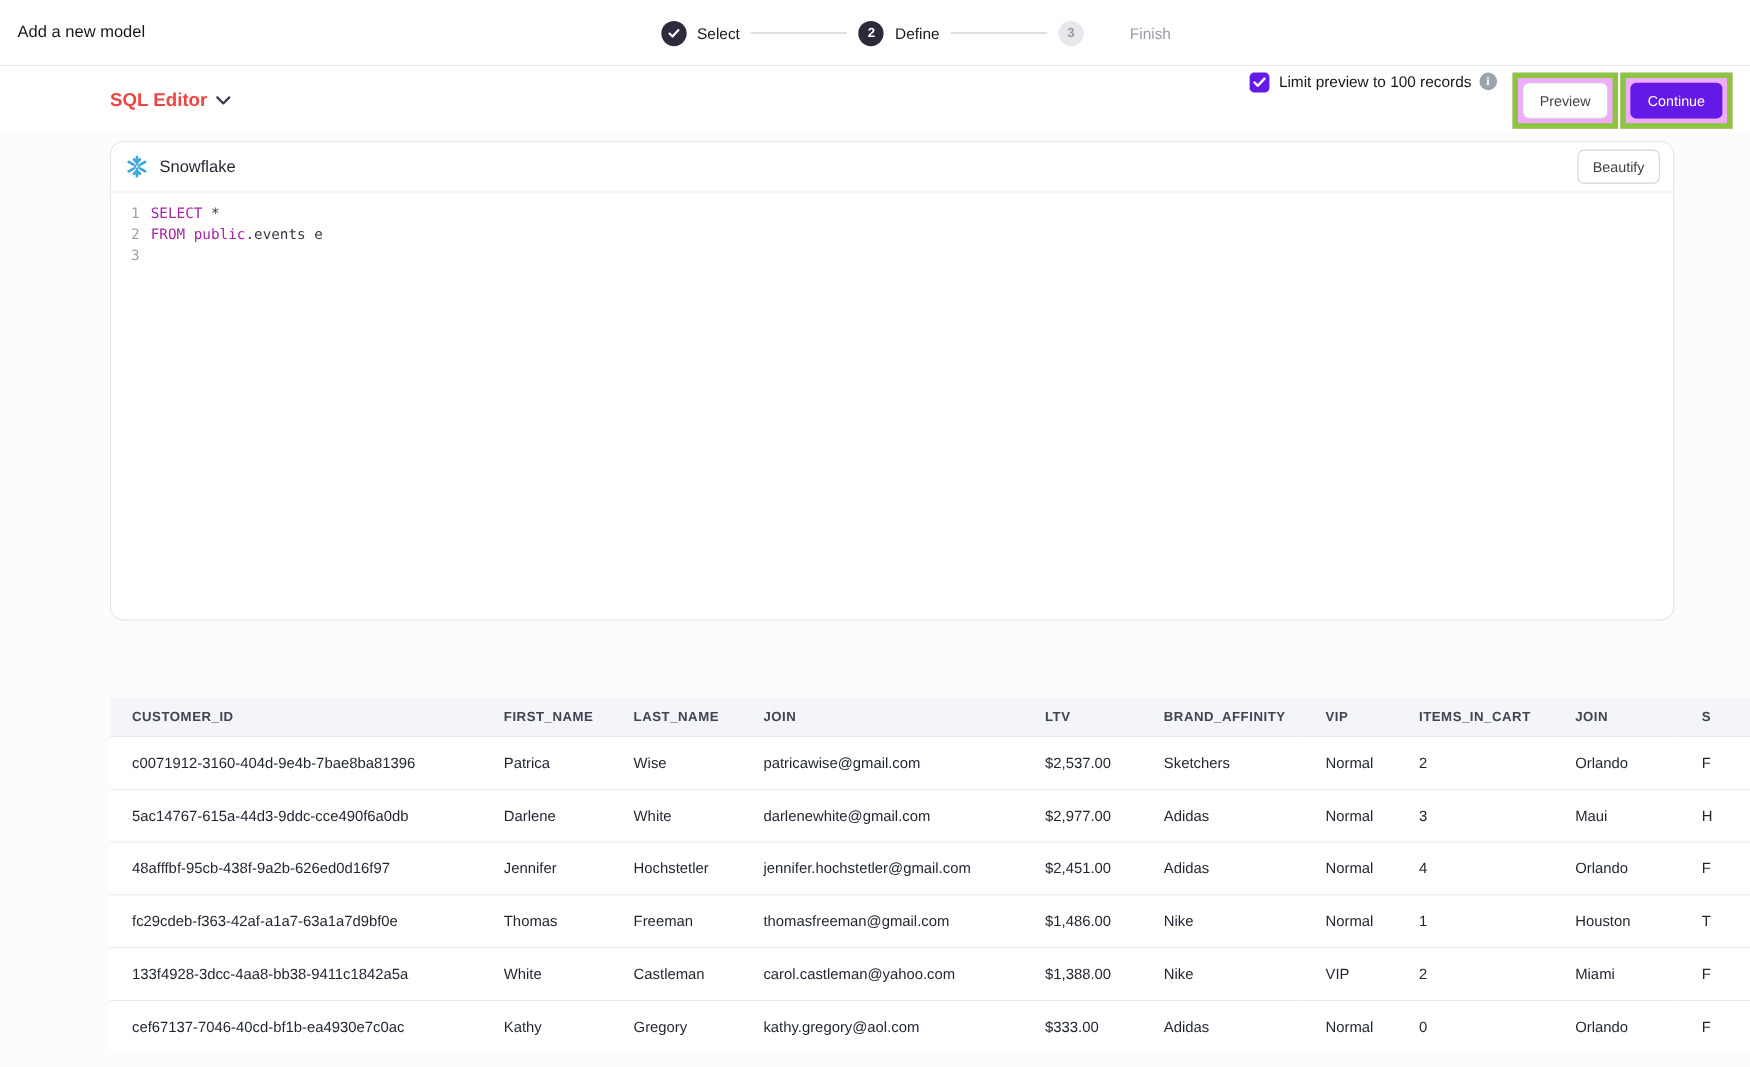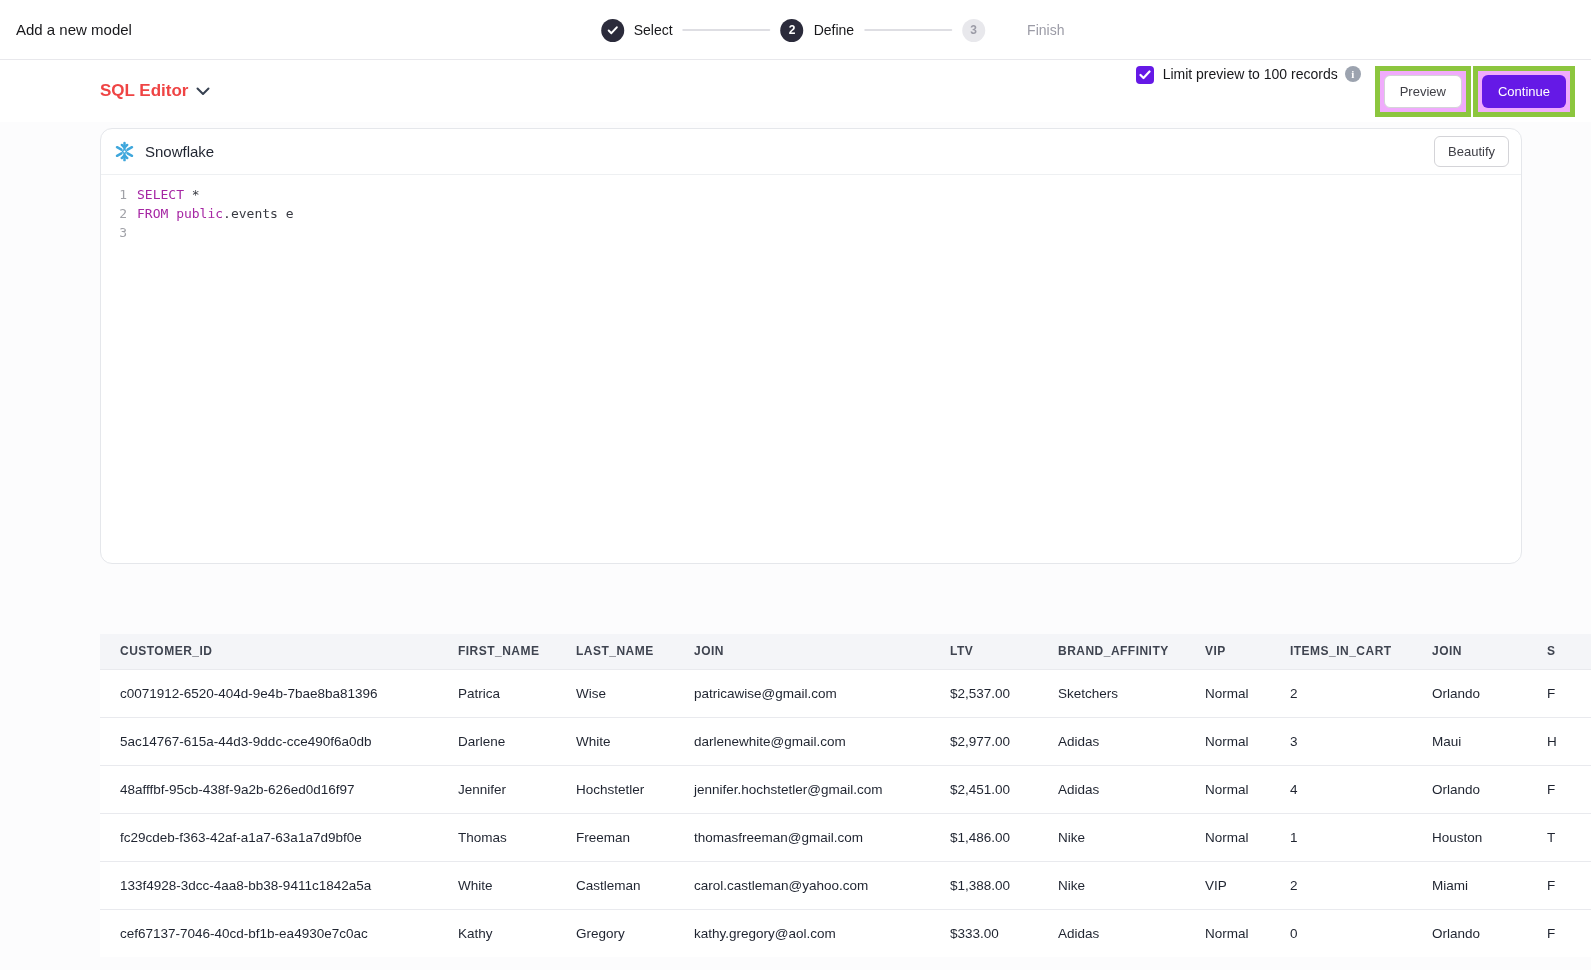--- a/index.html
+++ b/index.html
@@ -178,21 +178,21 @@
           <th>LTV</th>
           <th>BRAND_AFFINITY</th>
           <th>VIP</th>
           <th>ITEMS_IN_CART</th>
           <th>JOIN</th>
           <th>S</th>
         </tr>
       </thead>
     <tbody id="table-body">
         <tr>
-          <td>c0071912-6520-404d-9e4b-7bae8ba81396</td>
+          <td>c0071912-3160-404d-9e4b-7bae8ba81396</td>
           <td>Patrica</td>
           <td>Wise</td>
           <td>patricawise@gmail.com</td>
           <td>$2,537.00</td>
           <td>Sketchers</td>
           <td>Normal</td>
           <td>2</td>
           <td>Orlando</td>
           <td>F</td>
         </tr>

